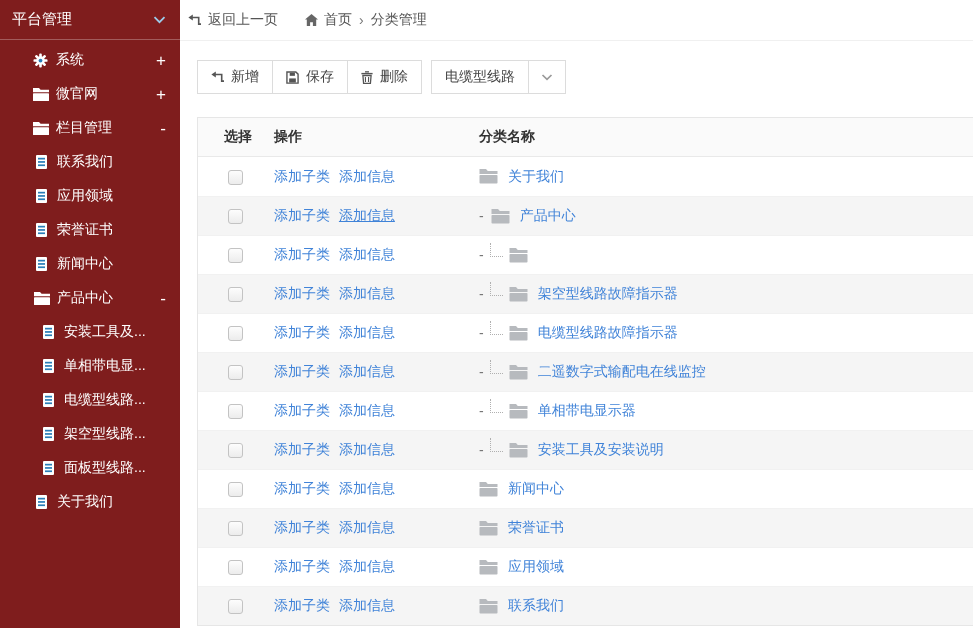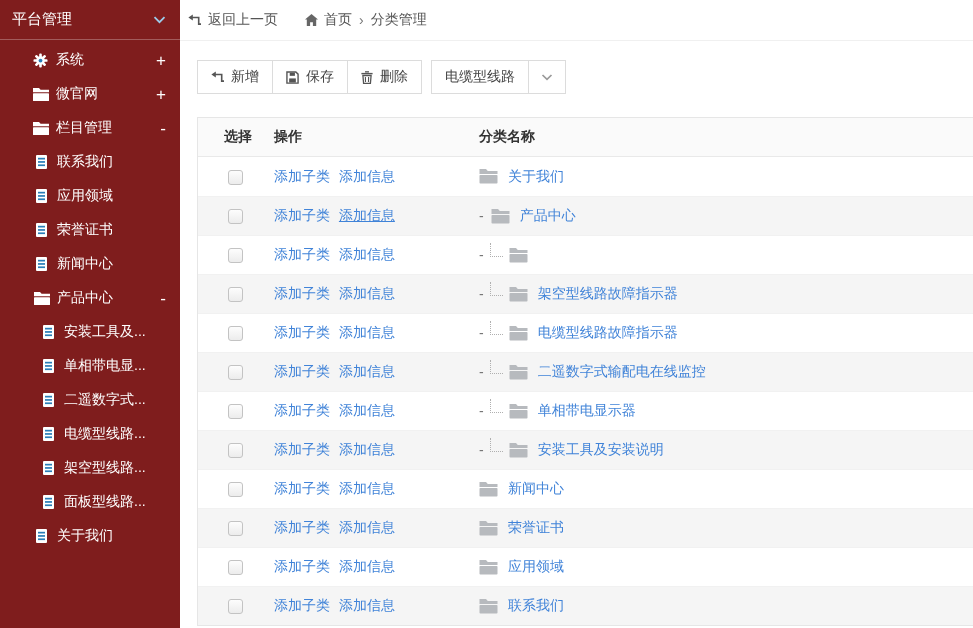--- a/index.html
+++ b/index.html
@@ -211,32 +211,20 @@
               <rect x="0" y="0" width="11" height="14" rx="1" fill="#fff"></rect>
               <rect x="2" y="2.8" width="7" height="1.7" fill="#2a7eb8"></rect>
               <rect x="2" y="6.1" width="7" height="1.7" fill="#2a7eb8"></rect>
               <rect x="2" y="9.4" width="7" height="1.7" fill="#2a7eb8"></rect>
             </svg>
           </span>
     <span class="sb-label">单相带电显...</span>
 
   </div>
 
-  <div class="sb-item lv2">
-    <span class="sb-icon">
-            <svg width="11" height="14" viewBox="0 0 11 14">
-              <rect x="0" y="0" width="11" height="14" rx="1" fill="#fff"></rect>
-              <rect x="2" y="2.8" width="7" height="1.7" fill="#2a7eb8"></rect>
-              <rect x="2" y="6.1" width="7" height="1.7" fill="#2a7eb8"></rect>
-              <rect x="2" y="9.4" width="7" height="1.7" fill="#2a7eb8"></rect>
-            </svg>
-          </span>
-    <span class="sb-label">二遥数字式...</span>
-
-  </div>
 
   <div class="sb-item lv2">
     <span class="sb-icon">
             <svg width="11" height="14" viewBox="0 0 11 14">
               <rect x="0" y="0" width="11" height="14" rx="1" fill="#fff"></rect>
               <rect x="2" y="2.8" width="7" height="1.7" fill="#2a7eb8"></rect>
               <rect x="2" y="6.1" width="7" height="1.7" fill="#2a7eb8"></rect>
               <rect x="2" y="9.4" width="7" height="1.7" fill="#2a7eb8"></rect>
             </svg>
           </span>

